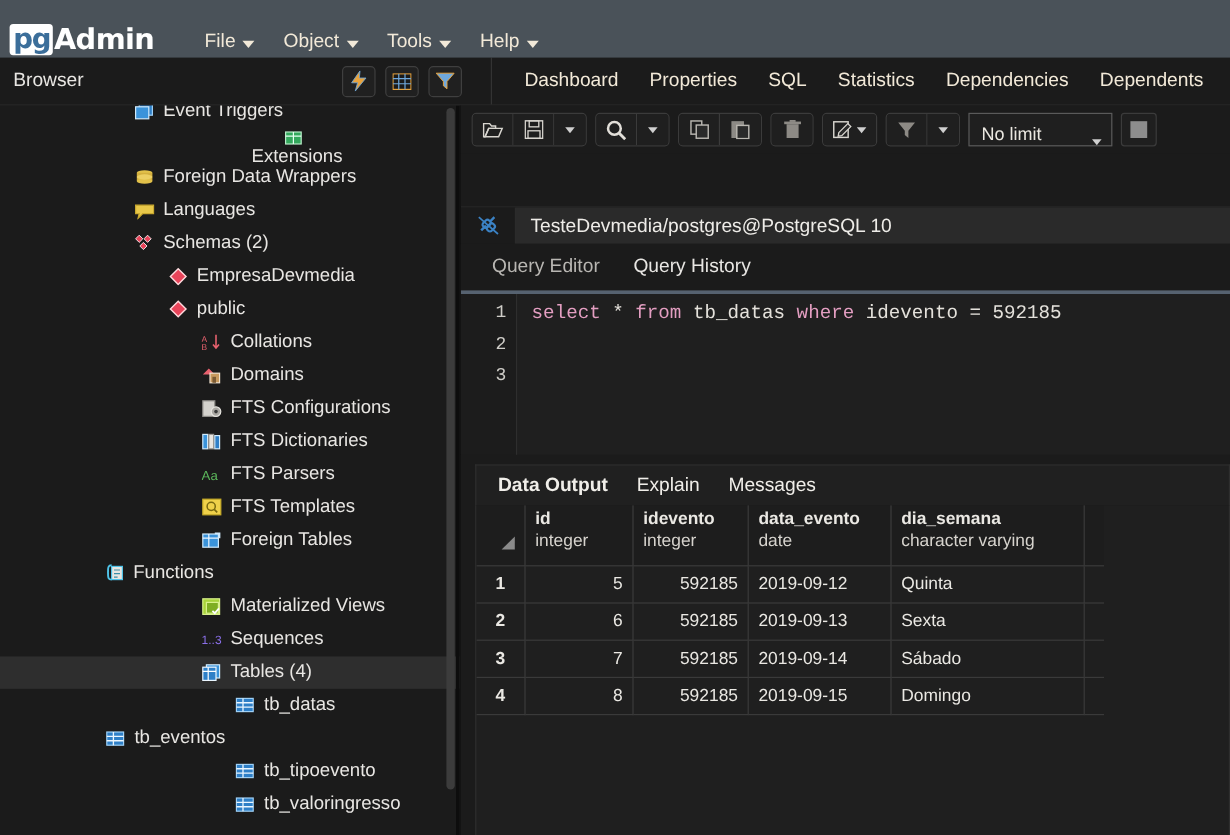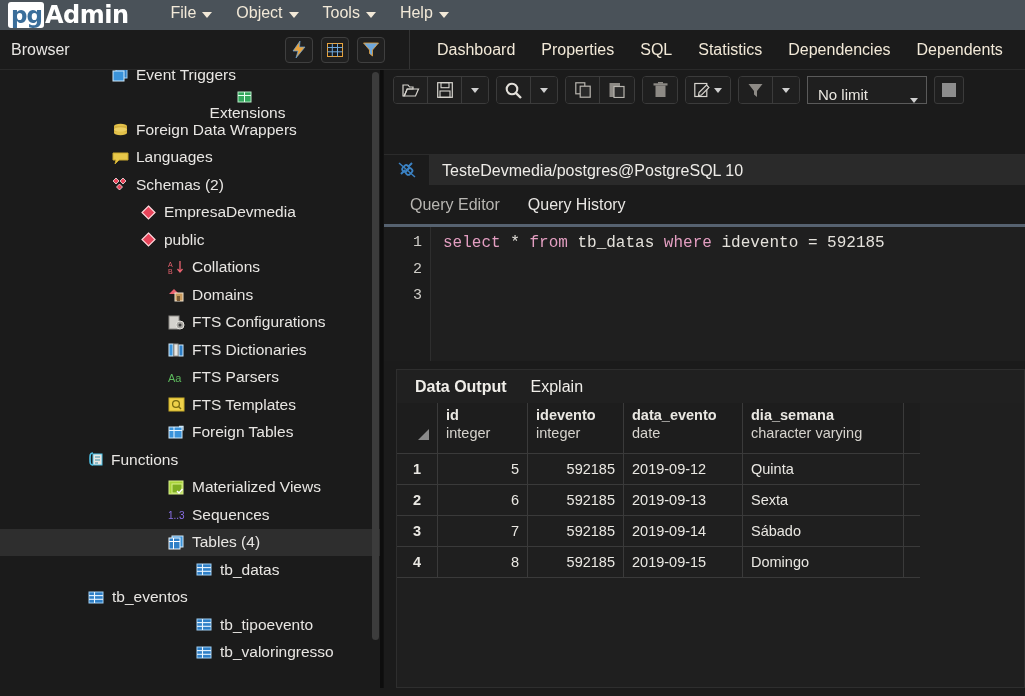--- a/index.html
+++ b/index.html
@@ -6,23 +6,23 @@
   html, body {
     width: 1025px; height: 696px;
     background: #1b1b1b;
     font-family: "Liberation Sans", sans-serif;
     overflow: hidden;
     color: #e8e6e3;
   }
 
   
   #menubar {
-    height: 30px; width: 100%;
+    height: 48px; width: 100%;
     background: #4a5259;
-    display: flex; align-items: flex-start;
+    display: flex; align-items: flex-end;
     padding-left: 8px;
     position: relative;
   }
   #logo {
     display: flex; align-items: center;
     height: 30px;
     margin-right: 30px;
   }
   #logo-mark {
     background: #ffffff;
@@ -719,20 +719,21 @@
           <div class="lnum">2</div>
           <div class="lnum">3</div>
         </div>
       <div id="code"><span class="kw">select</span><span> * </span><span class="kw">from</span><span> tb_datas </span><span class="kw">where</span><span> idevento = 592185</span></div>
     </div>
 
     <div id="results">
       <div id="res-tabs">
         <div class="rtab active">Data Output</div>
         <div class="rtab">Explain</div>
+        <div class="rtab">Messages</div>
       </div>
       <div id="grid">
         <table class="dg">
           <thead>
             <tr id="hdr-row">
               <th class="corner">
                 <div id="corner-tri"></div>
               </th>
             <th style="width: 90px;">
                   <span class="cname">id</span>

